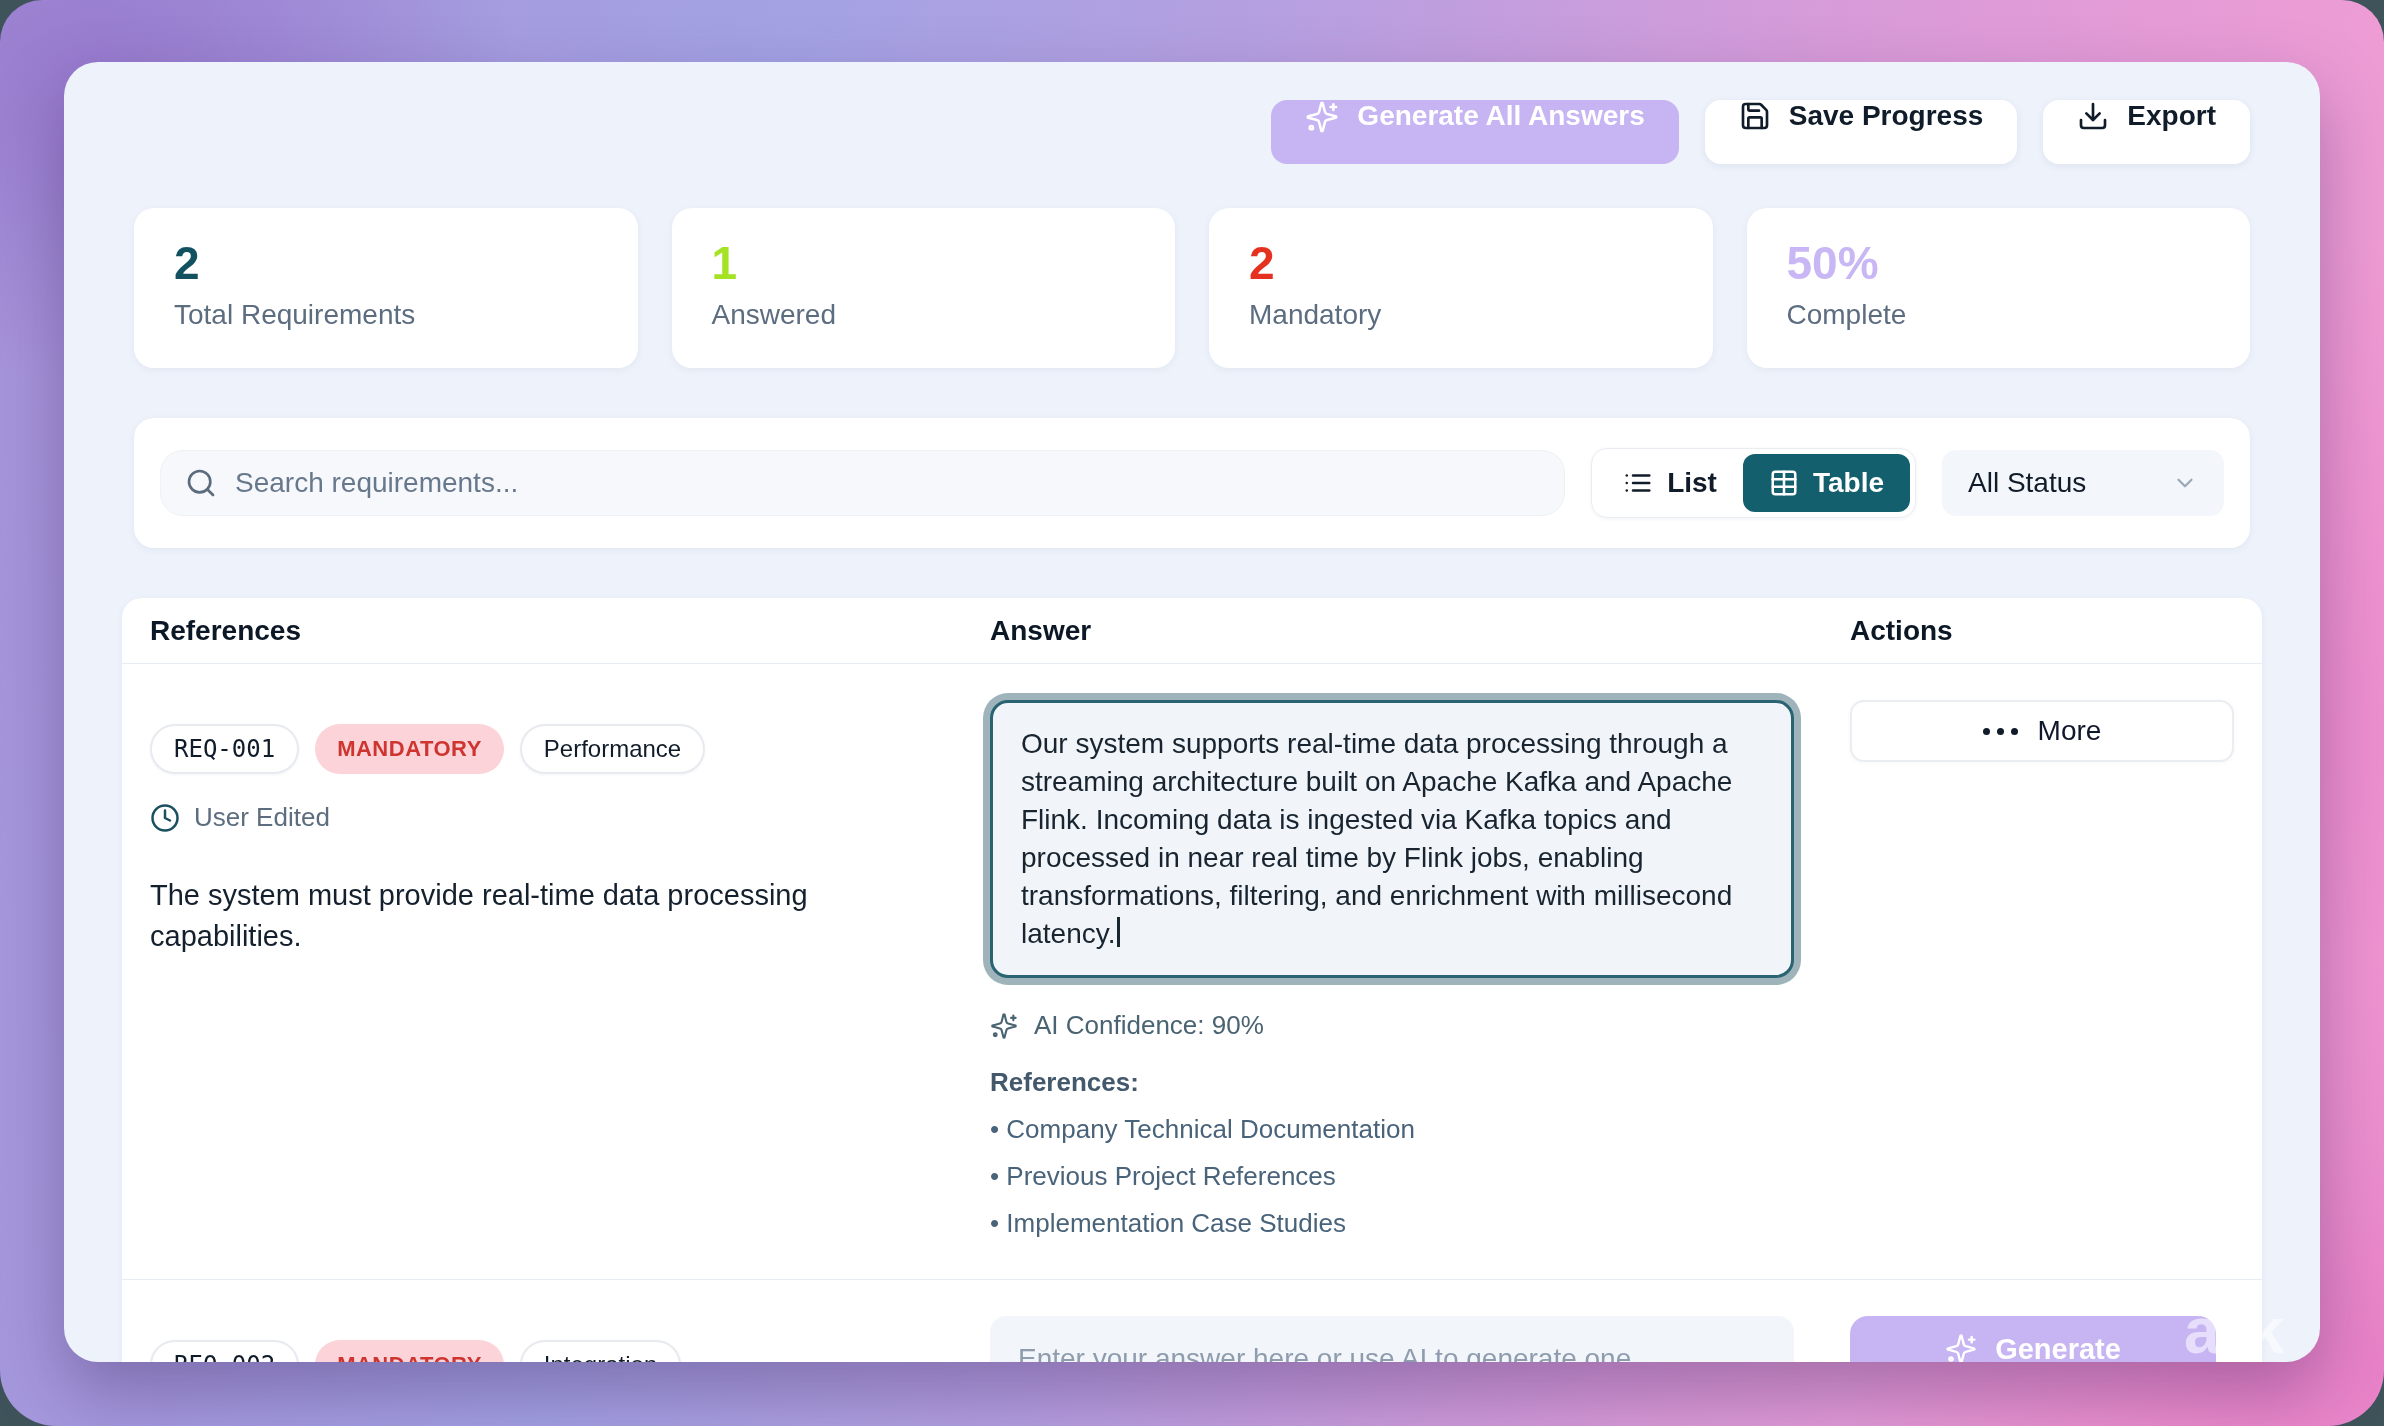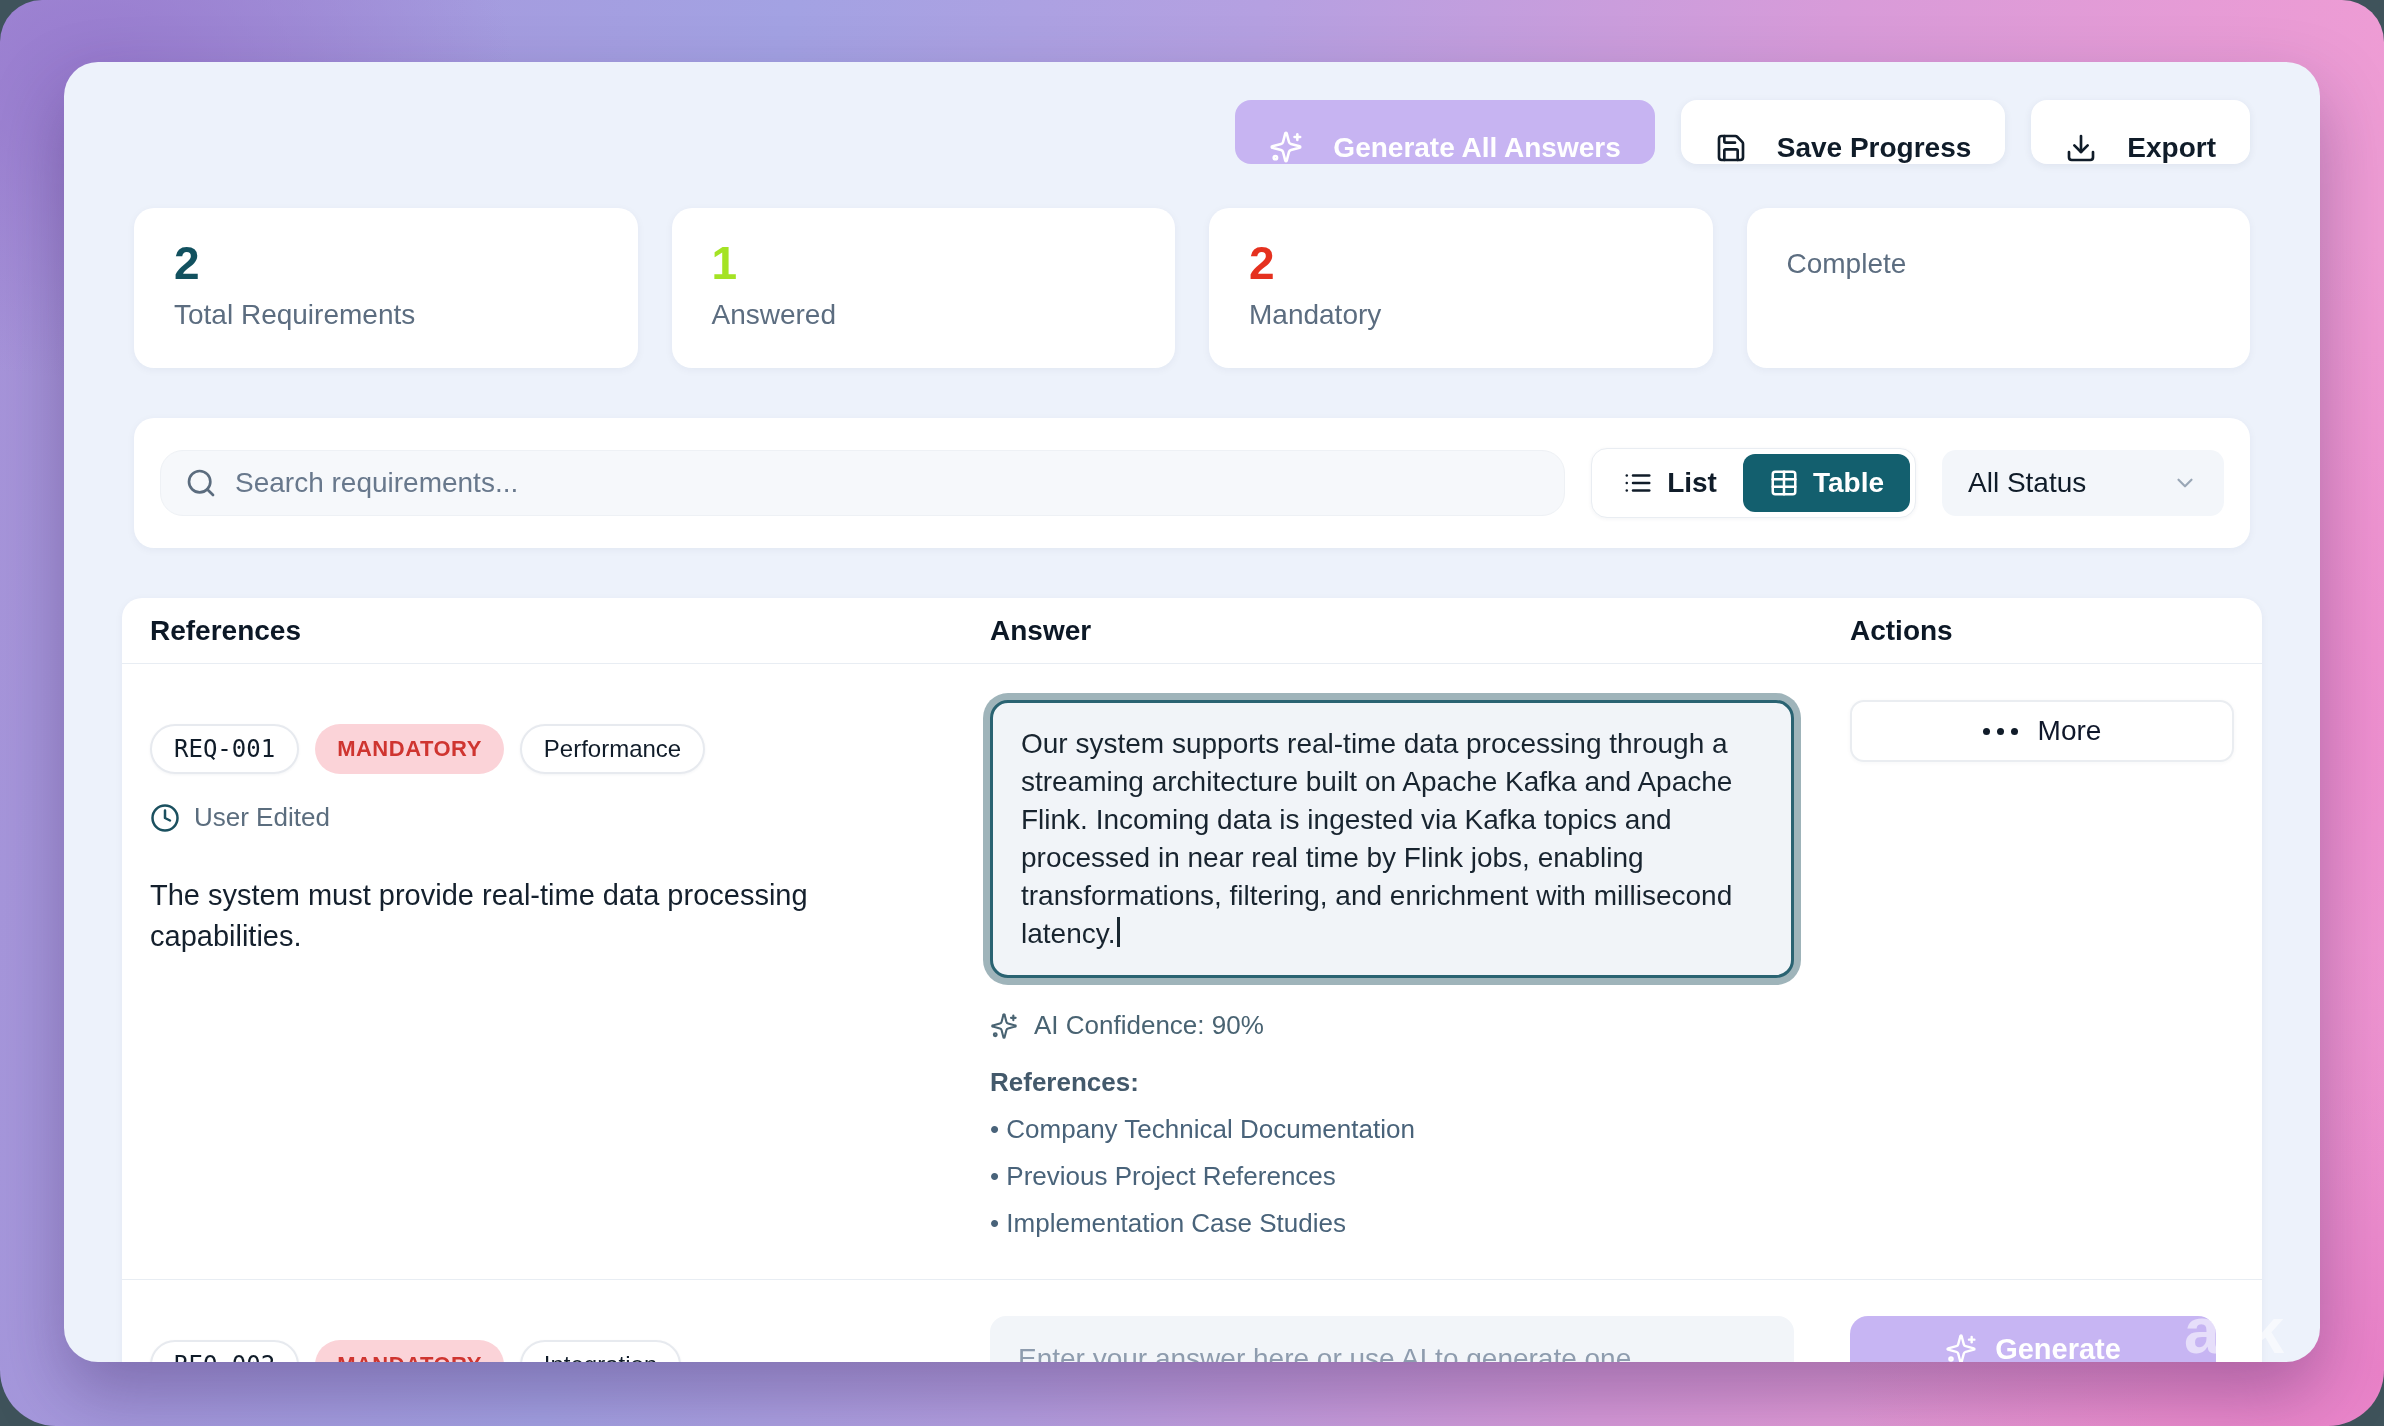--- a/index.html
+++ b/index.html
@@ -19,21 +19,21 @@
       radial-gradient(900px 700px at 100% 96%, rgba(232,125,198,.85) 0%, rgba(232,125,198,0) 60%),
       linear-gradient(100deg, #a793d9 0%, #a3a2e3 30%, #b5a0e1 48%, #d89bd9 70%, #ef9cd4 92%);
   }
   .app-card {
     position:absolute; left:64px; top:62px; width:2256px; height:1300px;
     background:#edf2fb; border-radius:34px; overflow:hidden;
     box-shadow:0 32px 70px rgba(55,25,85,.35);
   }
   
   .topbar { display:flex; justify-content:flex-end; align-items:center; gap:26px; padding:38px 70px 0; }
-  .btn { display:flex; align-items:flex-end; gap:30px; height:64px; border-radius:16px; padding:0 34px;
+  .btn { display:flex; align-items:flex-start; gap:18px; height:64px; border-radius:16px; padding:0 34px;
          font-size:28px; font-weight:600; cursor:pointer; border:none; }
   .btn svg { flex:0 0 auto; }
   .btn-ai { background:#c7b4f2; color:#ffffff; }
   .btn-white { background:#ffffff; color:#101c29; box-shadow:0 2px 8px rgba(25,40,70,.07); }
   
   .stats { display:flex; gap:34px; margin:44px 70px 0; }
   .stat-card { flex:1; background:#ffffff; border-radius:20px; height:160px; padding:30px 40px;
                box-shadow:0 2px 8px rgba(25,40,70,.05); }
   .stat-value { font-size:46px; font-weight:700; line-height:1.1; }
   .stat-label { font-size:28px; color:#5c6d80; margin-top:10px; }
@@ -146,20 +146,21 @@
     </div>
     <div class="stat-card">
       <div class="stat-value" style="color:#a4e324">1</div>
       <div class="stat-label">Answered</div>
     </div>
     <div class="stat-card">
       <div class="stat-value" style="color:#e5311f">2</div>
       <div class="stat-label">Mandatory</div>
     </div>
     <div class="stat-card">
+      <div class="stat-value" style="color:#c9b6f4">50%</div>
       <div class="stat-label">Complete</div>
     </div>
   </div>
 
   <div class="filterbar">
     <div class="search">
       <span>
         <svg width="32" height="32" viewBox="0 0 24 24" fill="none" stroke="#5b6c7e" stroke-width="2" stroke-linecap="round">
             <circle cx="11" cy="11" r="8"></circle>
             <path d="m21 21-4.35-4.35"></path>

